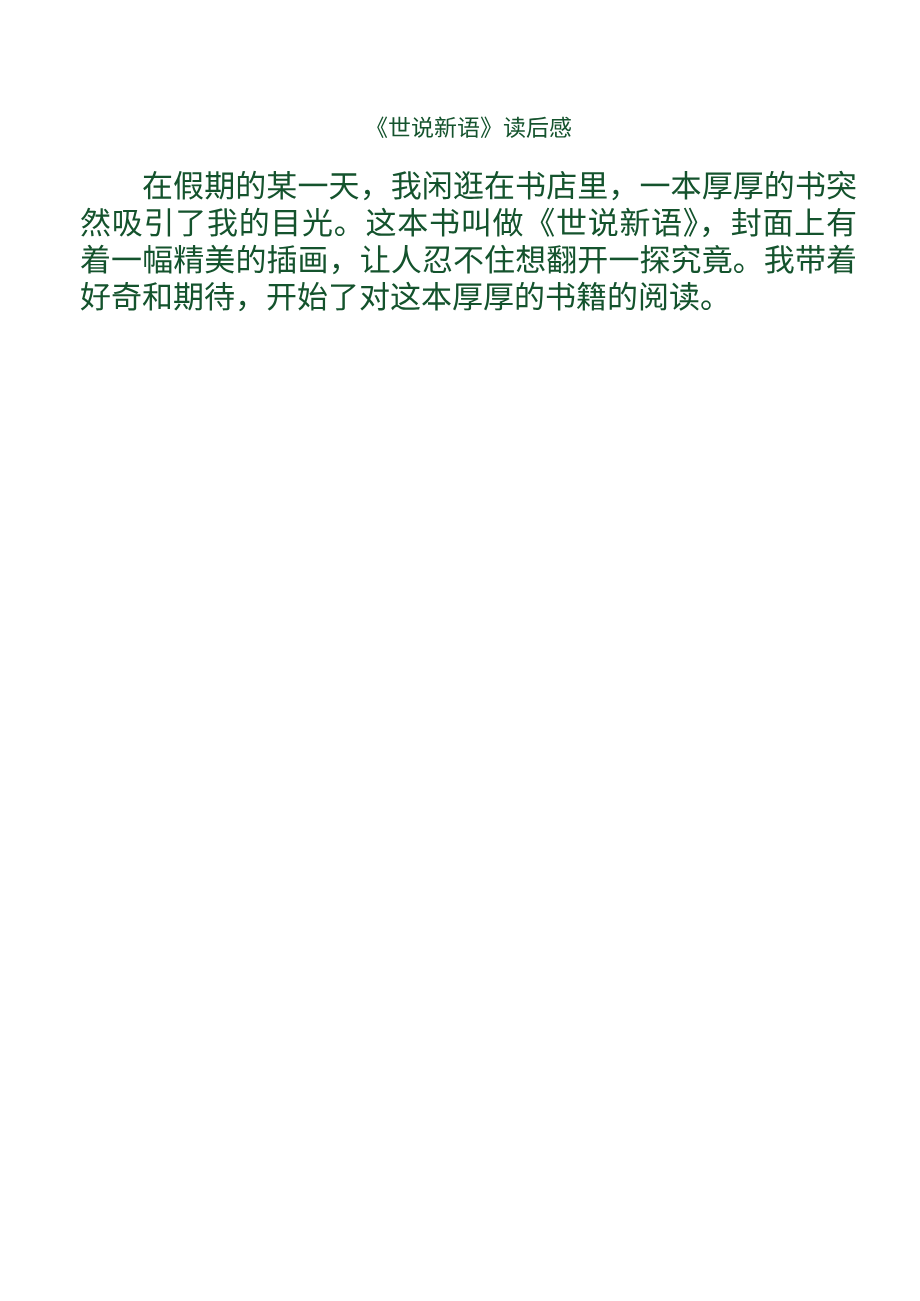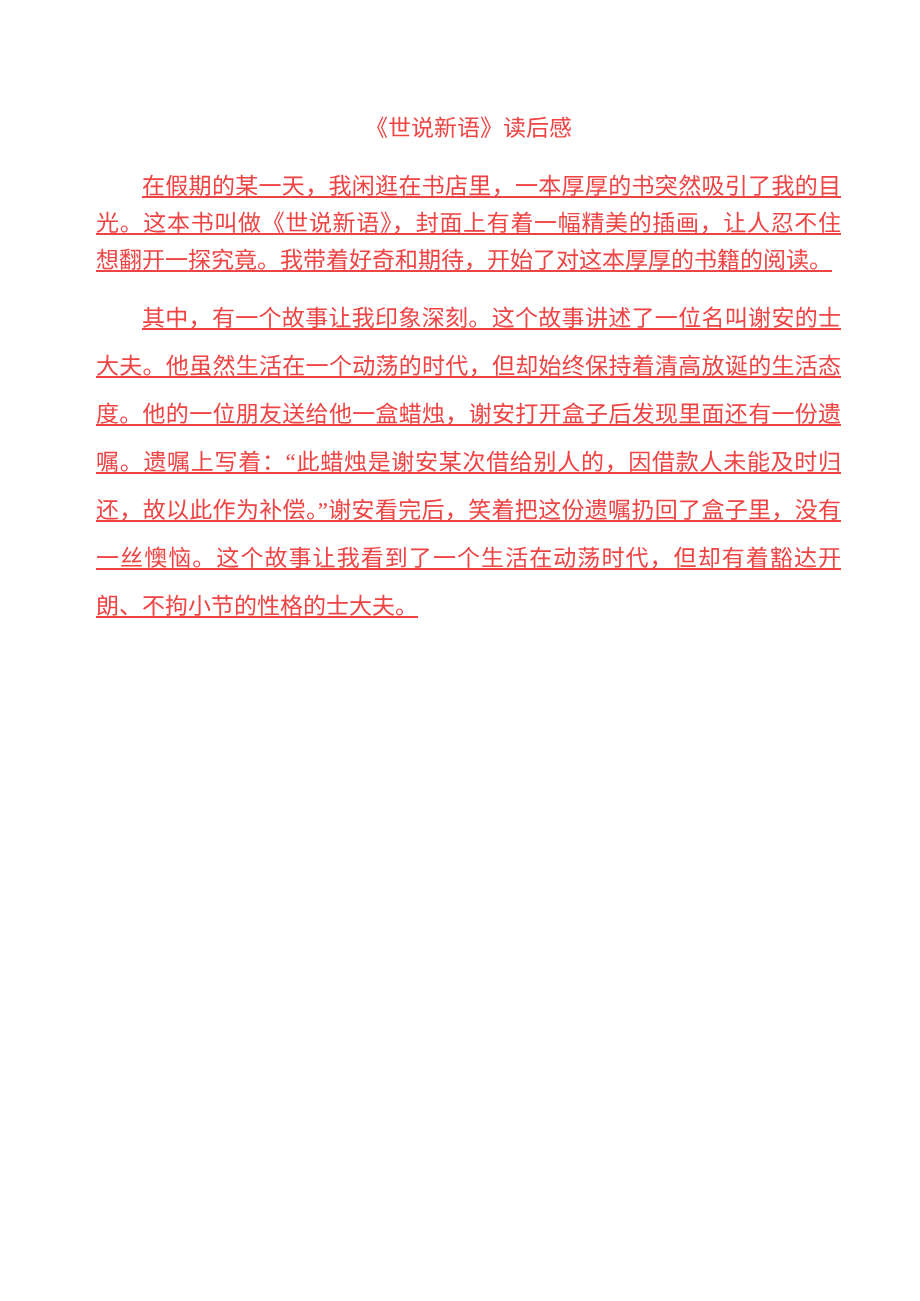--- a/index.html
+++ b/index.html
@@ -6,56 +6,54 @@
     margin: 0;
     padding: 0;
     background: #ffffff;
   }
   .page {
     position: relative;
     width: 920px;
     height: 1301px;
     margin: 0 auto;
     background: #ffffff;
-    color: #ef4444;
+    color: #14532d;
     font-family: "Liberation Serif", "DejaVu Serif", serif;
     box-sizing: border-box;
     padding: 112px 63px 0 80px;
     overflow: hidden;
   }
   .doc-title {
     font-size: 23px;
     font-weight: normal;
     line-height: 34px;
     text-align: center;
     margin: 0 0 22px 0;
   }
   .para {
-    font-size: 23px;
-    margin: 16px;
+    font-size: 31px;
+    margin: 0;
     text-align: justify;
     text-indent: 2em;
     word-break: break-all;
     overflow-wrap: break-word;
-    text-decoration: underline;
   }
   .para.tight {
     line-height: 37px;
     margin-bottom: 6px;
   }
   .para.loose {
     line-height: 48px;
     margin-bottom: 10px;
   }
 </style>
 </head>
 <body>
 
 <div class="page">
   <h1 class="doc-title">《世说新语》读后感</h1>
 
   <p class="para tight">在假期的某一天，我闲逛在书店里，一本厚厚的书突然吸引了我的目光。这本书叫做《世说新语》，封面上有着一幅精美的插画，让人忍不住想翻开一探究竟。我带着好奇和期待，开始了对这本厚厚的书籍的阅读。</p>
 
 
-  <p class="para loose">其中，有一个故事让我印象深刻。这个故事讲述了一位名叫谢安的士大夫。他虽然生活在一个动荡的时代，但却始终保持着清高放诞的生活态度。他的一位朋友送给他一盒蜡烛，谢安打开盒子后发现里面还有一份遗嘱。遗嘱上写着：“此蜡烛是谢安某次借给别人的，因借款人未能及时归还，故以此作为补偿。”谢安看完后，笑着把这份遗嘱扔回了盒子里，没有一丝懊恼。这个故事让我看到了一个生活在动荡时代，但却有着豁达开朗、不拘小节的性格的士大夫。</p>
 
 
 </div>
 
 </body></html>

